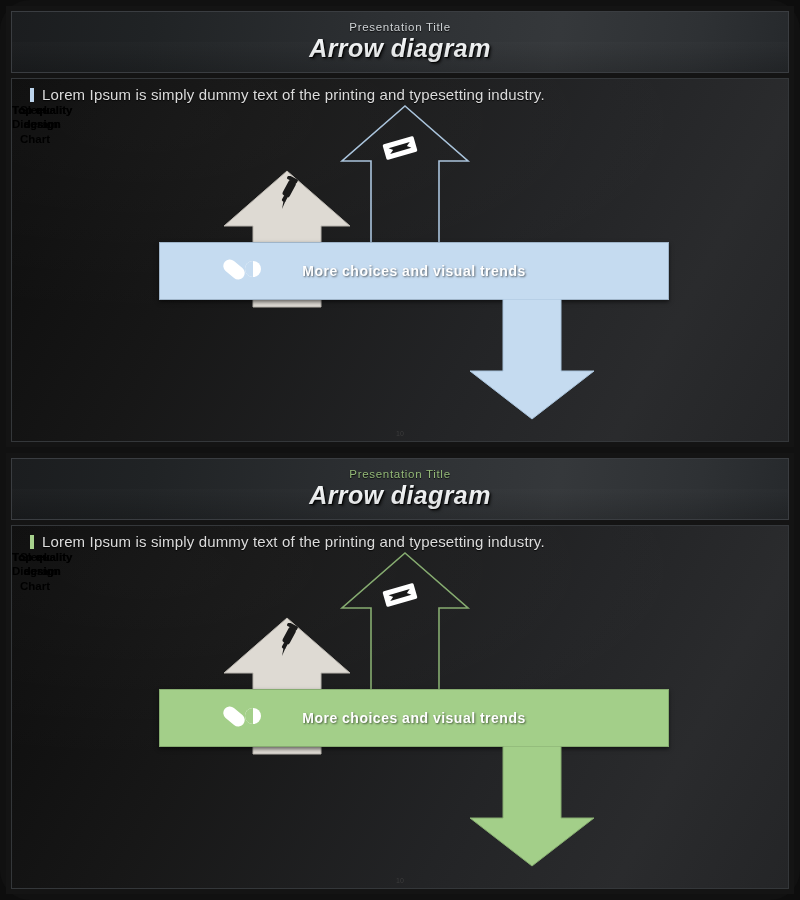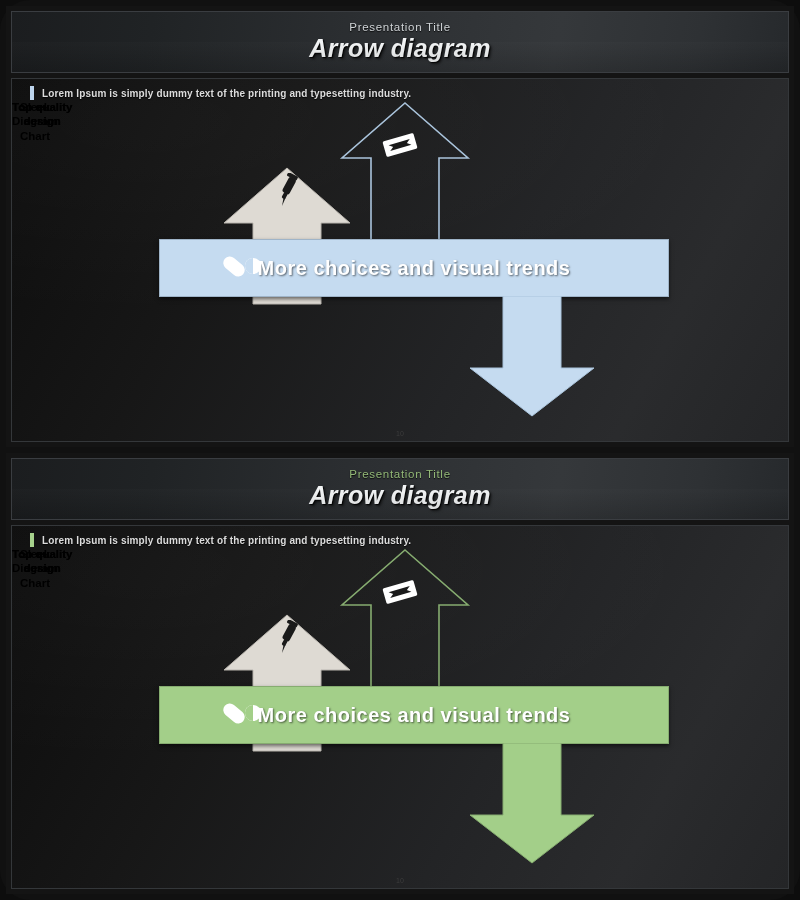--- a/index.html
+++ b/index.html
@@ -92,25 +92,24 @@
     padding: 7px 0 0 18px;
   }
   .subtitle-bullet {
     width: 4px;
     height: 14px;
     background: #bcd4ec;
     flex: 0 0 auto;
   }
   .slide--green .subtitle-bullet { background: #a6d18c; }
   .subtitle-text {
-    font-size: 10px;
+    font-size: 15px;
     color: #dcdcdc;
     letter-spacing: 0.15px;
     text-shadow: 0 1px 1px rgba(0,0,0,0.8);
-    font-weight: bold;
   }
 
   
   .diagram {
     position: relative;
     width: 100%;
     height: 318px;
   }
 
   .arrow-label {
@@ -154,21 +153,21 @@
     border: 1px solid #9fb4c8;
     box-shadow: 0 2px 4px rgba(0,0,0,0.55);
     display: flex;
     align-items: center;
   }
   .slide--green .band { background: #a3cf89; border-color: #86ac70; }
   .band-icon { position: absolute; left: 62px; top: 13px; }
   .band-text {
     width: 100%;
     text-align: center;
-    font-size: 20px;
+    font-size: 14px;
     font-weight: bold;
     color: #ffffff;
     letter-spacing: 0.5px;
     text-shadow: 1px 1px 2px rgba(0,0,0,0.55);
   }
 
   
   .arrow-down {
     position: absolute;
     left: 455px;

